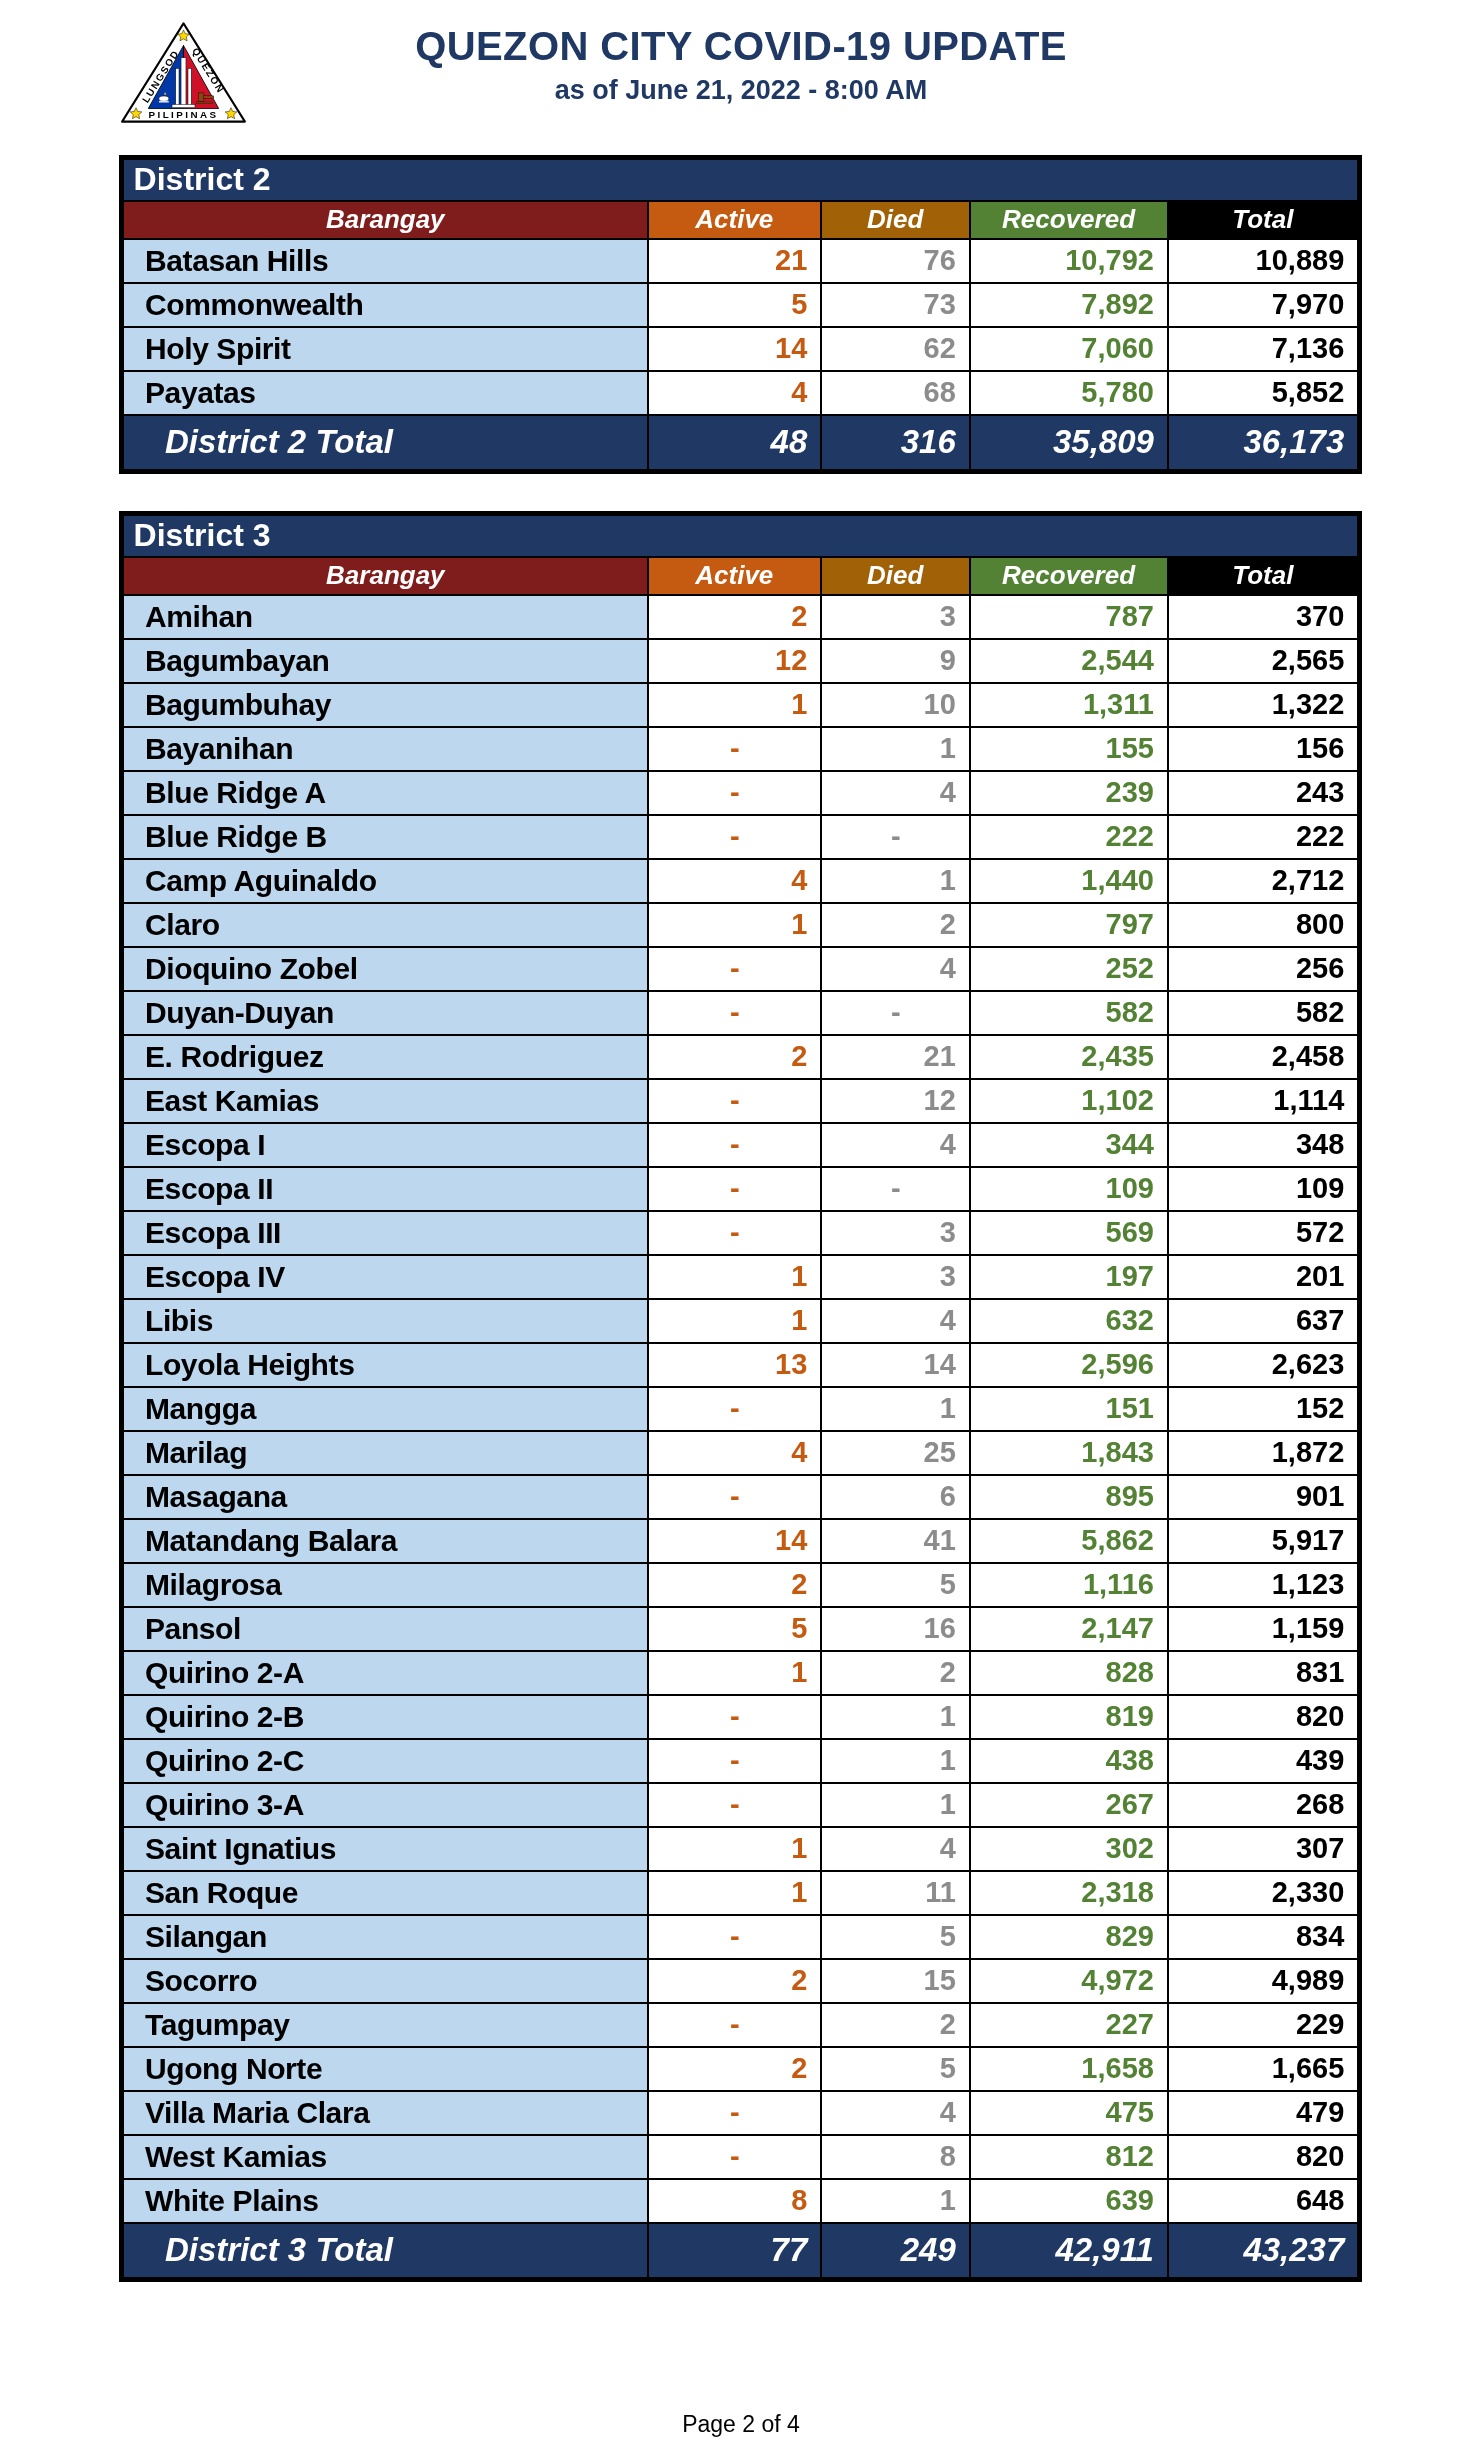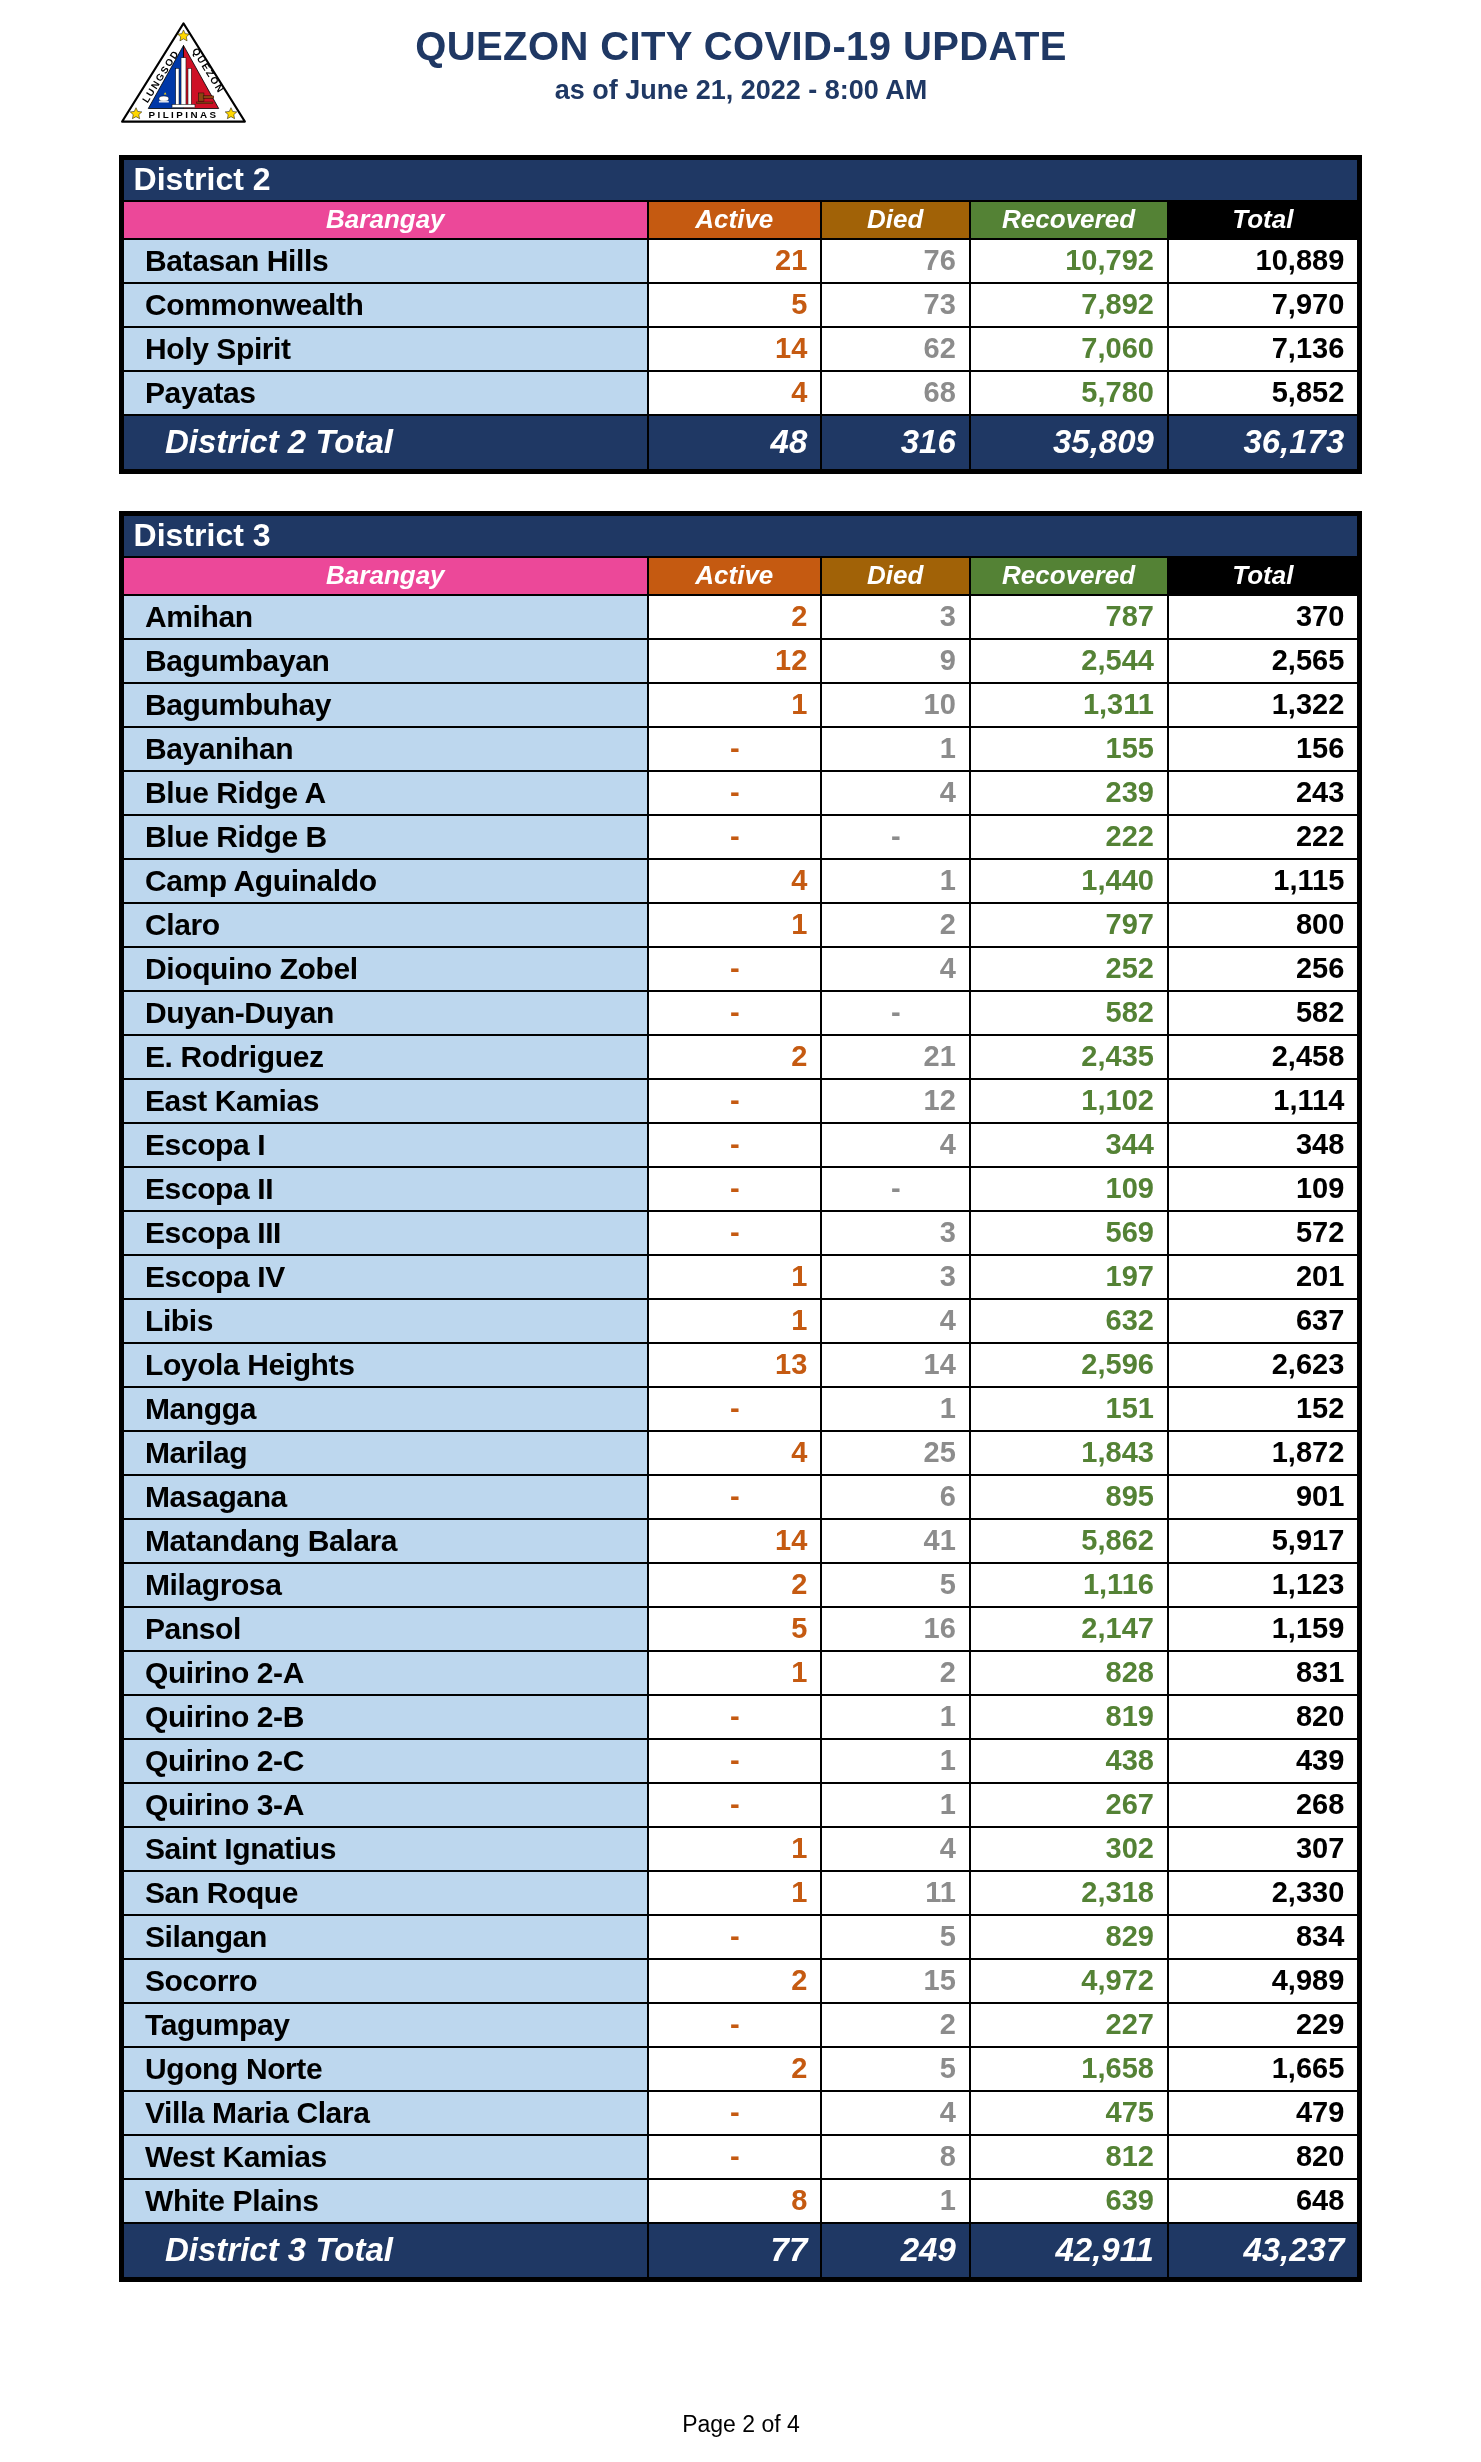--- a/index.html
+++ b/index.html
@@ -41,21 +41,21 @@
     vertical-align:middle; box-sizing:border-box;
   }
   th.district-bar {
     background:#1F3864; color:#fff; text-align:left;
     font-size:32px; font-weight:bold; height:43px; padding:0 0 0 9.6px;
   }
   tr.col-head th {
     height:38px; font-size:26px; font-weight:bold; font-style:italic;
     color:#fff; text-align:center; padding:0;
   }
-  th.h-barangay  { background:#ec4899; }
+  th.h-barangay  { background:#7f1d1d; }
   th.h-active    { background:#C55A11; }
   th.h-died      { background:#a16207; }
   th.h-recovered { background:#548235; }
   th.h-total     { background:#000000; }
 
   tbody td { height:44px; font-weight:bold; font-size:29px; background:#fff; }
   tbody td.name {
     background:#BDD7EE; color:#000; text-align:left;
     padding-left:21px; font-size:30px; letter-spacing:-0.4px;
   }
@@ -251,21 +251,21 @@
             <td class="num active dash">-</td>
             <td class="num died dash">-</td>
             <td class="num recovered">222</td>
             <td class="num total">222</td>
           </tr>
           <tr>
             <td class="name">Camp Aguinaldo</td>
             <td class="num active">4</td>
             <td class="num died">1</td>
             <td class="num recovered">1,440</td>
-            <td class="num total">1,115</td>
+            <td class="num total">2,712</td>
           </tr>
           <tr>
             <td class="name">Claro</td>
             <td class="num active">1</td>
             <td class="num died">2</td>
             <td class="num recovered">797</td>
             <td class="num total">800</td>
           </tr>
           <tr>
             <td class="name">Dioquino Zobel</td>

